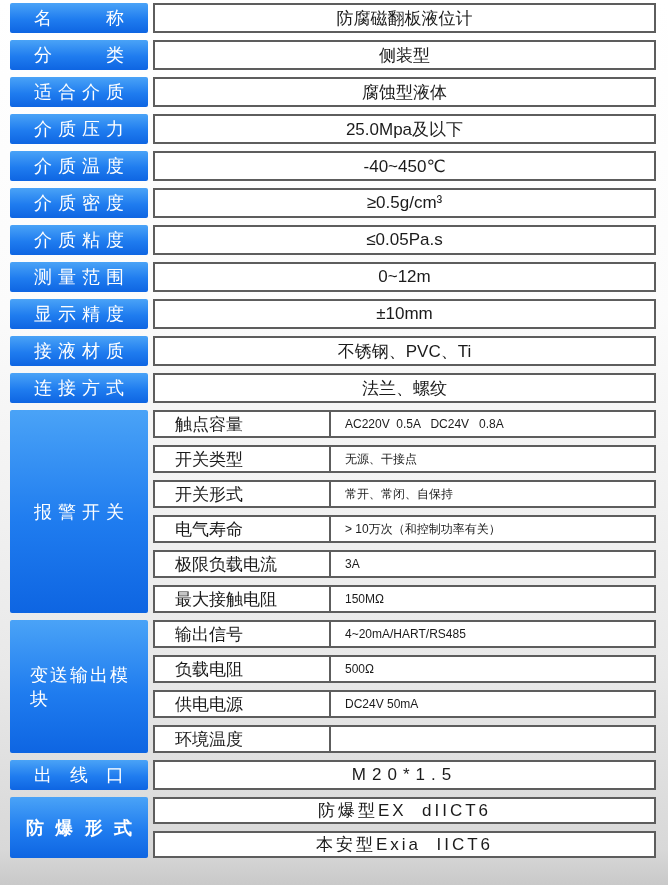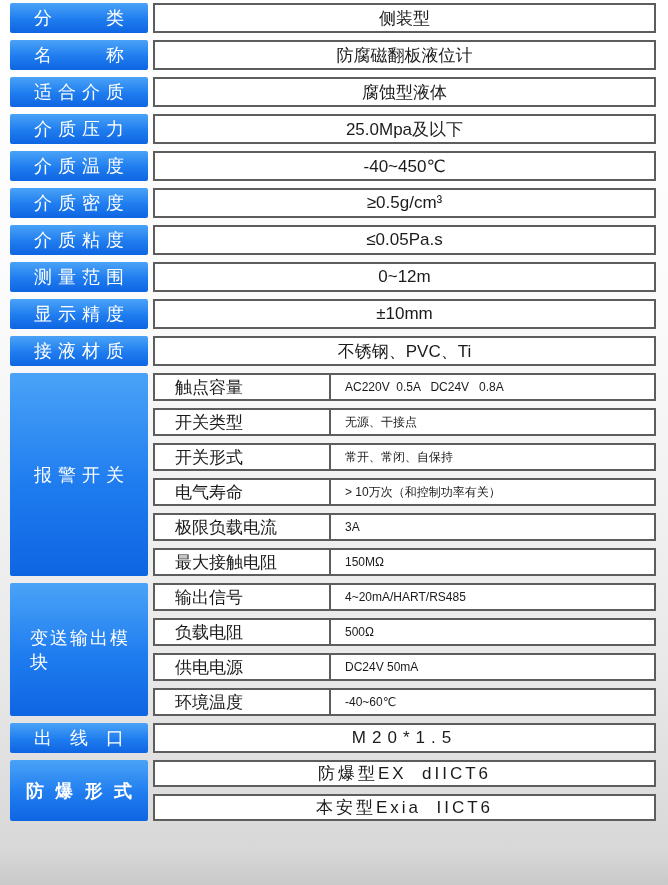--- a/index.html
+++ b/index.html
@@ -54,32 +54,32 @@
   .ls6{letter-spacing:6px;}
   .ls3{letter-spacing:3px;text-align:right;}
 </style>
 </head>
 <body>
 
 <div class="wrap">
 
   <div class="row">
     <div class="blab">
+        <span>名称</span>
+      </div>
+    <div class="vcell">防腐磁翻板液位计</div>
+  </div>
+  <div class="row">
+    <div class="blab">
         <span>分类</span>
       </div>
     <div class="vcell">侧装型</div>
   </div>
   <div class="row">
     <div class="blab">
-        <span>名称</span>
-      </div>
-    <div class="vcell">防腐磁翻板液位计</div>
-  </div>
-  <div class="row">
-    <div class="blab">
         <span>适合介质</span>
       </div>
     <div class="vcell">腐蚀型液体</div>
   </div>
   <div class="row">
     <div class="blab">
         <span>介质压力</span>
       </div>
     <div class="vcell">25.0Mpa及以下</div>
   </div>
@@ -111,20 +111,26 @@
     <div class="blab">
         <span>显示精度</span>
       </div>
     <div class="vcell">±10mm</div>
   </div>
   <div class="row">
     <div class="blab">
         <span>接液材质</span>
       </div>
     <div class="vcell">不锈钢、PVC、Ti</div>
+  </div>
+  <div class="row">
+    <div class="blab">
+        <span>连接方式</span>
+      </div>
+    <div class="vcell">法兰、螺纹</div>
   </div>
 
   <div class="section">
     <div class="blab">
         <span>报警开关</span>
       </div>
     <div class="seccol">
       <div class="subrow">
         <div class="sublab">触点容量</div>
         <div class="subval">AC220V  0.5A   DC24V   0.8A</div>
@@ -164,21 +170,20 @@
       <div class="subrow">
         <div class="sublab">负载电阻</div>
         <div class="subval">500Ω</div>
       </div>
       <div class="subrow">
         <div class="sublab">供电电源</div>
         <div class="subval">DC24V 50mA</div>
       </div>
       <div class="subrow">
         <div class="sublab">环境温度</div>
-        <div class="subval">-40~60℃</div>
       </div>
     </div>
   </div>
 
   <div class="row">
     <div class="blab">
         <span>出线口</span>
       </div>
     <div class="vcell ls6">M20*1.5</div>
   </div>

